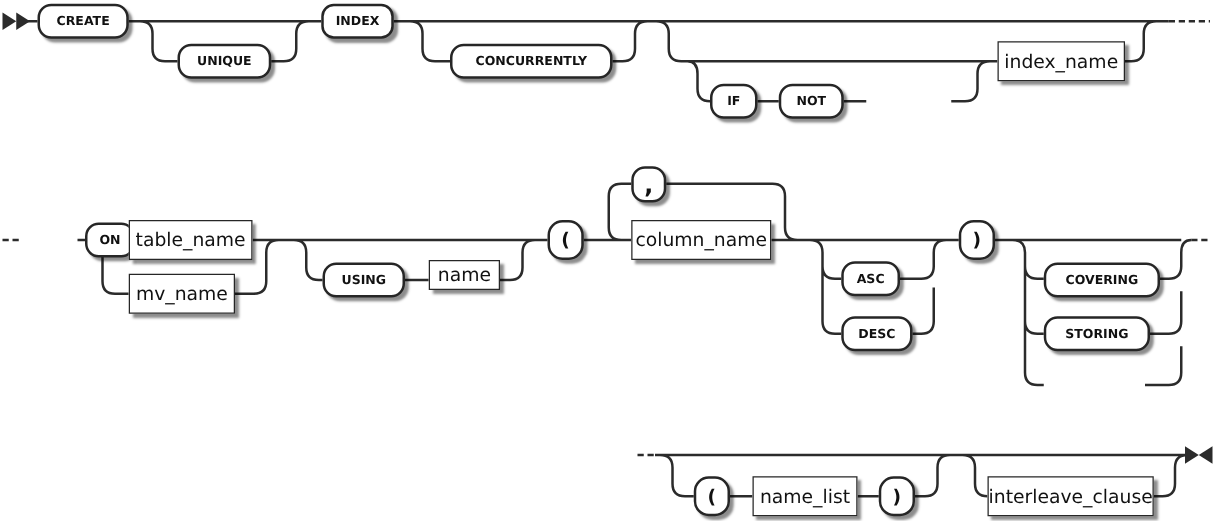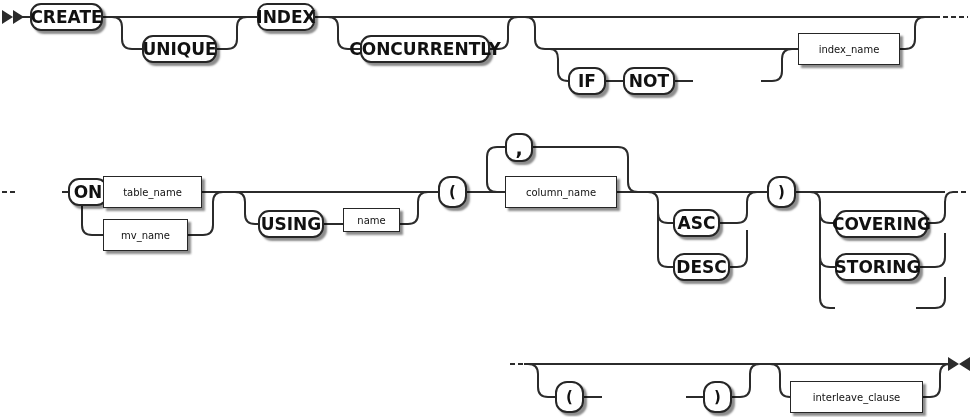--- a/index.html
+++ b/index.html
@@ -2,22 +2,22 @@
 <html><head>
 <meta charset="utf-8">
 <style>
   html,body{margin:0;padding:0;background:#ffffff;}
   #diagram{position:relative;width:971px;height:417px;background:#ffffff;overflow:hidden;
            font-family:"DejaVu Sans",sans-serif;}
   #rails{position:absolute;left:0;top:0;width:971px;height:417px;}
   .node{position:absolute;display:flex;align-items:center;justify-content:center;
         background:#ffffff;box-sizing:border-box;color:#111111;white-space:nowrap;
         box-shadow:3px 3px 2px rgba(0,0,0,0.45);}
-  .kw{border:2.5px solid #262626;border-radius:11px;font-weight:bold;font-size:17px;}
-  .var{border:1.5px solid #262626;border-radius:0;font-size:10px;}
+  .kw{border:2.5px solid #262626;border-radius:11px;font-weight:bold;font-size:10px;}
+  .var{border:1.5px solid #262626;border-radius:0;font-size:15px;}
   .paren{font-size:15px;border-radius:12px;}
   .n-comma{font-size:19px;line-height:20px;align-items:flex-start;padding-top:3px;}
 
   
   .n-create{left:30px;top:3px;width:73px;height:28px;}
   .n-unique{left:142px;top:35px;width:75px;height:28px;}
   .n-index{left:257px;top:3px;width:58px;height:28px;border-radius:10px;}
   .n-concurrently{left:360px;top:35px;width:130px;height:28px;}
   .n-if{left:568px;top:67px;width:38px;height:28px;}
   .n-not{left:623px;top:67px;width:52px;height:28px;}
@@ -116,16 +116,17 @@
   <div class="node kw paren n-lparen1">(</div>
   <div class="node kw n-comma">,</div>
   <div class="node var n-column-name">column_name</div>
   <div class="node kw n-asc">ASC</div>
   <div class="node kw n-desc">DESC</div>
   <div class="node kw paren n-rparen1">)</div>
   <div class="node kw n-covering">COVERING</div>
   <div class="node kw n-storing">STORING</div>
 
   <div class="node kw paren n-lparen2">(</div>
+  <div class="node var n-name-list">name_list</div>
   <div class="node kw paren n-rparen2">)</div>
   <div class="node var n-interleave">interleave_clause</div>
 
 </div>
 
 </body></html>

